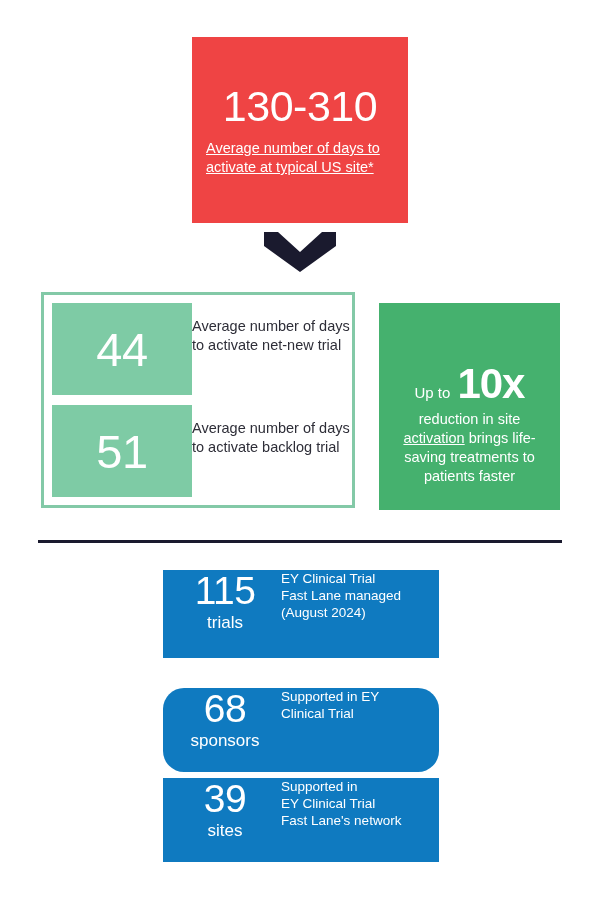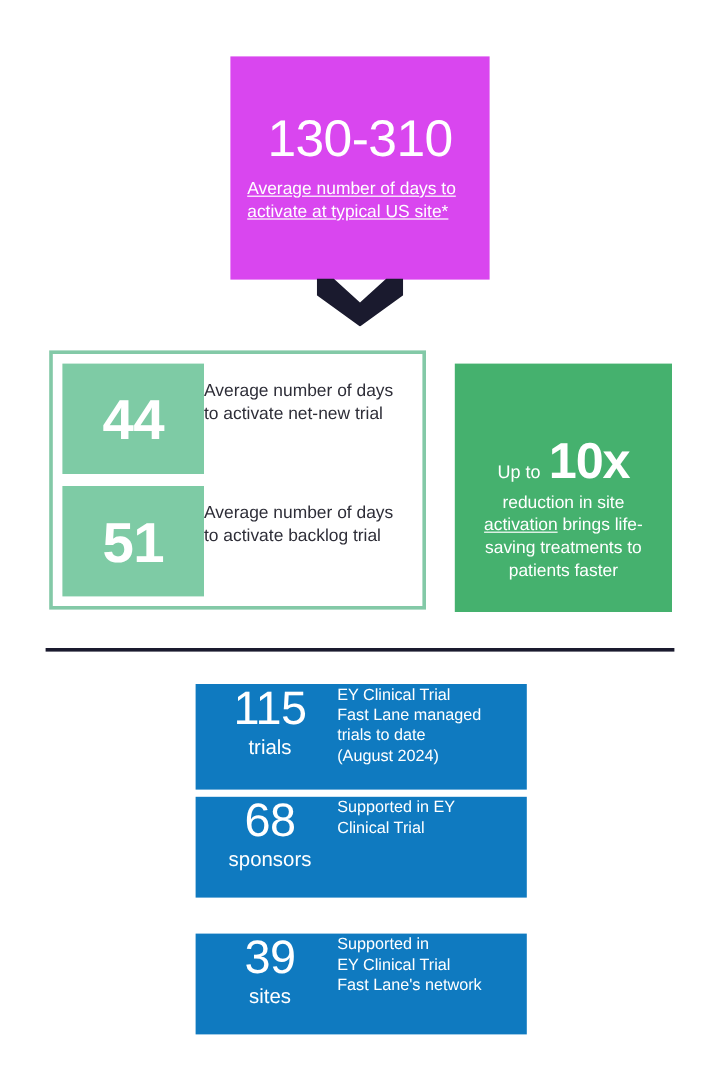--- a/index.html
+++ b/index.html
@@ -20,24 +20,24 @@
   .stage {
     position: relative;
     width: 600px;
     height: 900px;
   }
 
   
   .hero-tile {
     position: absolute;
     left: 192px;
-    top: 47px;
+    top: 37px;
     width: 216px;
     height: 186px;
-    background: #d946ef;
+    background: #ef4444;
     color: #ffffff;
     box-sizing: border-box;
     padding: 0 27px;
   }
   .hero-number {
     position: absolute;
     left: 0;
     right: 0;
     top: 47px;
     text-align: center;
@@ -83,30 +83,30 @@
   .metric-row {
     position: absolute;
     left: 8px;
     display: flex;
     align-items: flex-start;
   }
   .metric-row.row-a { top: 8px; }
   .metric-row.row-b { top: 110px; }
 
   .metric-chip {
-    width: 118px;
+    width: 140px;
     height: 92px;
     background: #7ecba5;
     color: #ffffff;
     display: flex;
     align-items: center;
     justify-content: center;
     font-size: 47px;
     line-height: 47px;
-    font-weight: 700;
+    font-weight: 400;
     letter-spacing: -0.5px;
     flex: 0 0 auto;
   }
   .metric-text {
     margin-top: 14px;
     width: 160px;
     font-size: 14.5px;
     line-height: 19px;
     color: #2e2e38;
   }
@@ -165,21 +165,21 @@
     left: 163px;
     width: 276px;
     background: #0f7ac0;
     color: #ffffff;
     display: flex;
     align-items: flex-start;
     box-sizing: border-box;
     padding: 0 4px 0 12px;
   }
   .stat-bar.bar-1 { top: 570px; height: 88px; }
-  .stat-bar.bar-2 { top: 664px; height: 84px; }
+  .stat-bar.bar-2 { top: 688px; height: 84px; border-radius: 21px; }
   .stat-bar.bar-3 { top: 778px; height: 84px; }
 
   .stat-figure {
     flex: 0 0 100px;
     text-align: center;
     line-height: 1;
   }
   .stat-value {
     font-size: 39px;
     line-height: 41px;
@@ -242,21 +242,20 @@
   <div class="divider"></div>
 
   <div class="stat-bar bar-1">
     <div class="stat-figure">
       <span class="stat-value">115</span>
       <span class="stat-unit">trials</span>
     </div>
     <div class="stat-desc">
       <div>EY Clinical Trial</div>
       <div>Fast Lane managed</div>
-      <div>trials to date</div>
       <div>(August 2024)</div>
     </div>
   </div>
 
   <div class="stat-bar bar-2">
     <div class="stat-figure">
       <span class="stat-value">68</span>
       <span class="stat-unit">sponsors</span>
     </div>
     <div class="stat-desc">

